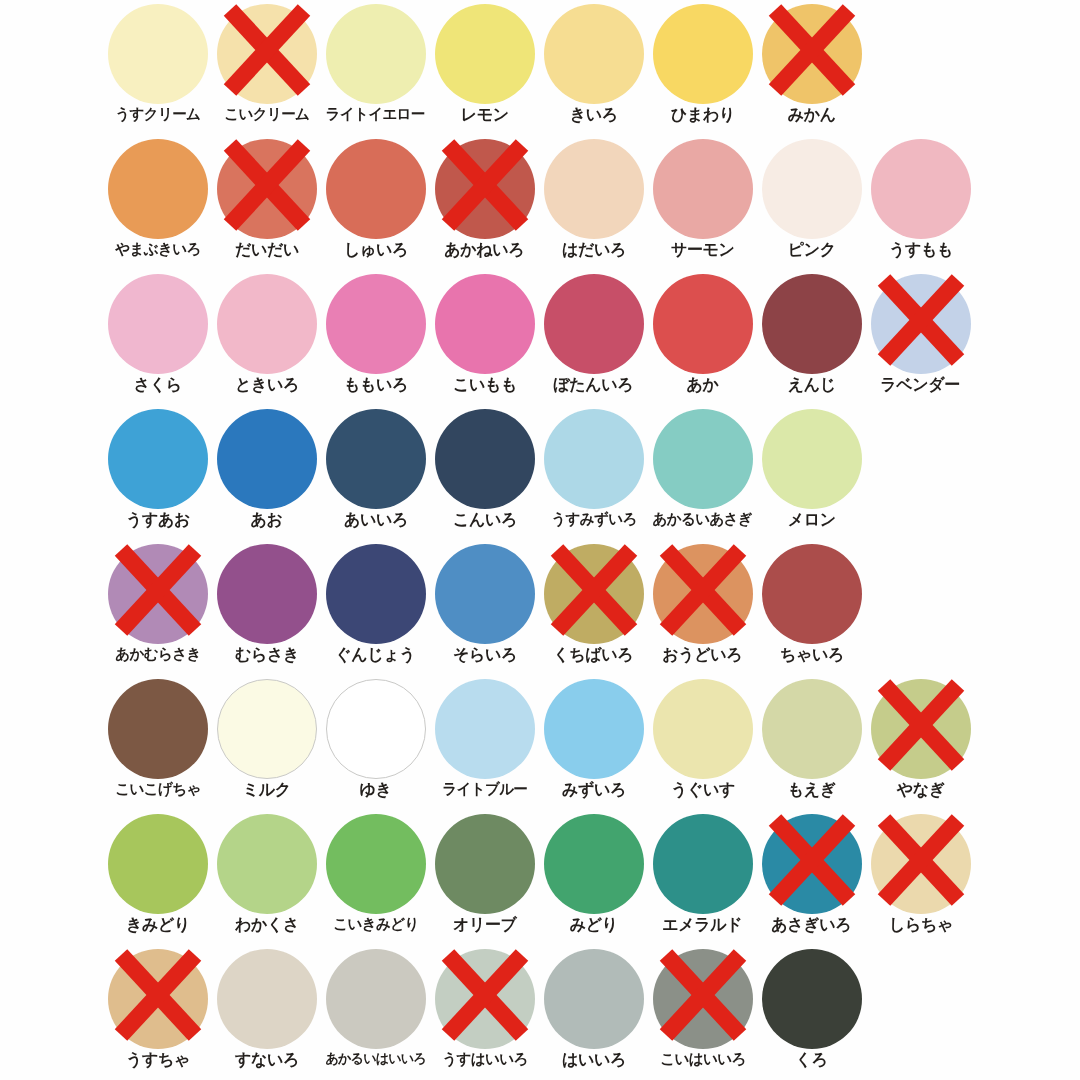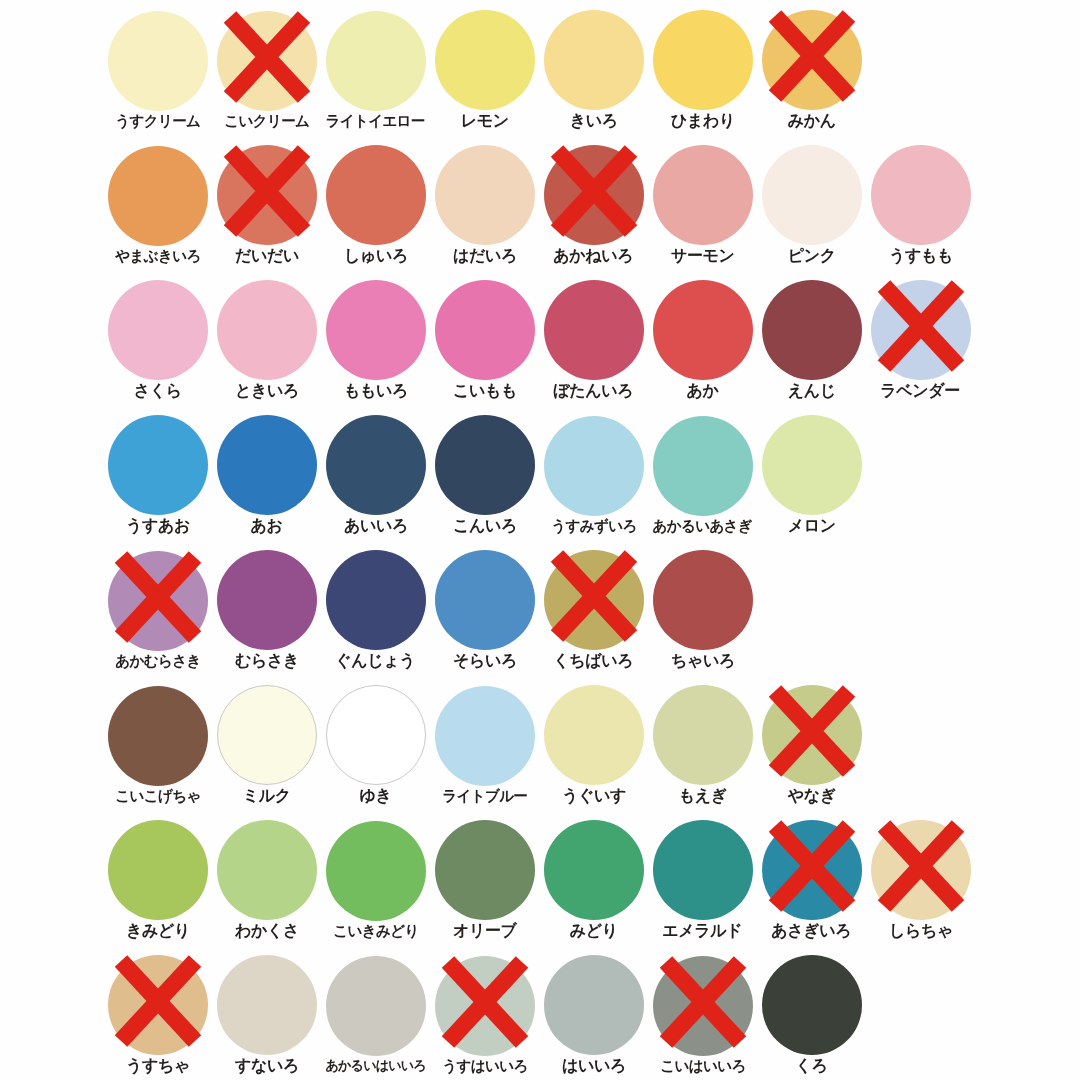--- a/index.html
+++ b/index.html
@@ -22,21 +22,20 @@
   }
   .grid {
     position: absolute;
     left: 103px;
     top: 0px;
     width: 977px;
   }
   .row {
     display: flex;
     height: 135px;
-    align-items: center;
   }
   .cell {
     width: 109px;
     margin-right: 0px;
     display: flex;
     flex-direction: column;
     align-items: center;
     justify-content: flex-start;
     position: relative;
   }
@@ -155,36 +154,36 @@
           <div class="label">だいだい</div>
         </div>
         <div class="cell">
           <div class="swatch-wrap">
             <div class="swatch" style="background: rgb(216, 109, 88);"></div>
           </div>
           <div class="label">しゅいろ</div>
         </div>
         <div class="cell">
           <div class="swatch-wrap">
+            <div class="swatch" style="background: rgb(192, 88, 76);"></div>
+            <svg class="xmark" viewBox="0 0 106 108">
+              <polyline points="16,12 90,92" stroke="#e02318" stroke-width="17" stroke-linecap="butt" fill="none"></polyline>
+              <polyline points="90,12 16,92" stroke="#e02318" stroke-width="17" stroke-linecap="butt" fill="none"></polyline>
+            </svg>
+          </div>
+          <div class="label">あかねいろ</div>
+        </div>
+        <div class="cell">
+          <div class="swatch-wrap">
             <div class="swatch" style="background: rgb(242, 214, 187);"></div>
           </div>
           <div class="label">はだいろ</div>
         </div>
         <div class="cell">
           <div class="swatch-wrap">
-            <div class="swatch" style="background: rgb(192, 88, 76);"></div>
-            <svg class="xmark" viewBox="0 0 106 108">
-              <polyline points="16,12 90,92" stroke="#e02318" stroke-width="17" stroke-linecap="butt" fill="none"></polyline>
-              <polyline points="90,12 16,92" stroke="#e02318" stroke-width="17" stroke-linecap="butt" fill="none"></polyline>
-            </svg>
-          </div>
-          <div class="label">あかねいろ</div>
-        </div>
-        <div class="cell">
-          <div class="swatch-wrap">
             <div class="swatch" style="background: rgb(233, 168, 164);"></div>
           </div>
           <div class="label">サーモン</div>
         </div>
         <div class="cell">
           <div class="swatch-wrap">
             <div class="swatch" style="background: rgb(247, 236, 228);"></div>
           </div>
           <div class="label">ピンク</div>
         </div>
@@ -327,20 +326,30 @@
             <div class="swatch" style="background: rgb(191, 172, 99);"></div>
             <svg class="xmark" viewBox="0 0 106 108">
               <polyline points="16,12 90,92" stroke="#e02318" stroke-width="17" stroke-linecap="butt" fill="none"></polyline>
               <polyline points="90,12 16,92" stroke="#e02318" stroke-width="17" stroke-linecap="butt" fill="none"></polyline>
             </svg>
           </div>
           <div class="label">くちばいろ</div>
         </div>
         <div class="cell">
           <div class="swatch-wrap">
+            <div class="swatch" style="background: rgb(220, 147, 96);"></div>
+            <svg class="xmark" viewBox="0 0 106 108">
+              <polyline points="16,12 90,92" stroke="#e02318" stroke-width="17" stroke-linecap="butt" fill="none"></polyline>
+              <polyline points="90,12 16,92" stroke="#e02318" stroke-width="17" stroke-linecap="butt" fill="none"></polyline>
+            </svg>
+          </div>
+          <div class="label">おうどいろ</div>
+        </div>
+        <div class="cell">
+          <div class="swatch-wrap">
             <div class="swatch" style="background: rgb(171, 77, 75);"></div>
           </div>
           <div class="label">ちゃいろ</div>
         </div>
       </div>
       <div class="row">
         <div class="cell">
           <div class="swatch-wrap">
             <div class="swatch" style="background: rgb(124, 88, 68);"></div>
           </div>
@@ -356,20 +365,26 @@
           <div class="swatch-wrap">
             <div class="swatch outlined" style="background: rgb(255, 255, 255);"></div>
           </div>
           <div class="label">ゆき</div>
         </div>
         <div class="cell">
           <div class="swatch-wrap">
             <div class="swatch" style="background: rgb(184, 220, 238);"></div>
           </div>
           <div class="label small">ライトブルー</div>
+        </div>
+        <div class="cell">
+          <div class="swatch-wrap">
+            <div class="swatch" style="background: rgb(137, 205, 236);"></div>
+          </div>
+          <div class="label">みずいろ</div>
         </div>
         <div class="cell">
           <div class="swatch-wrap">
             <div class="swatch" style="background: rgb(235, 229, 174);"></div>
           </div>
           <div class="label">うぐいす</div>
         </div>
         <div class="cell">
           <div class="swatch-wrap">
             <div class="swatch" style="background: rgb(212, 216, 167);"></div>

